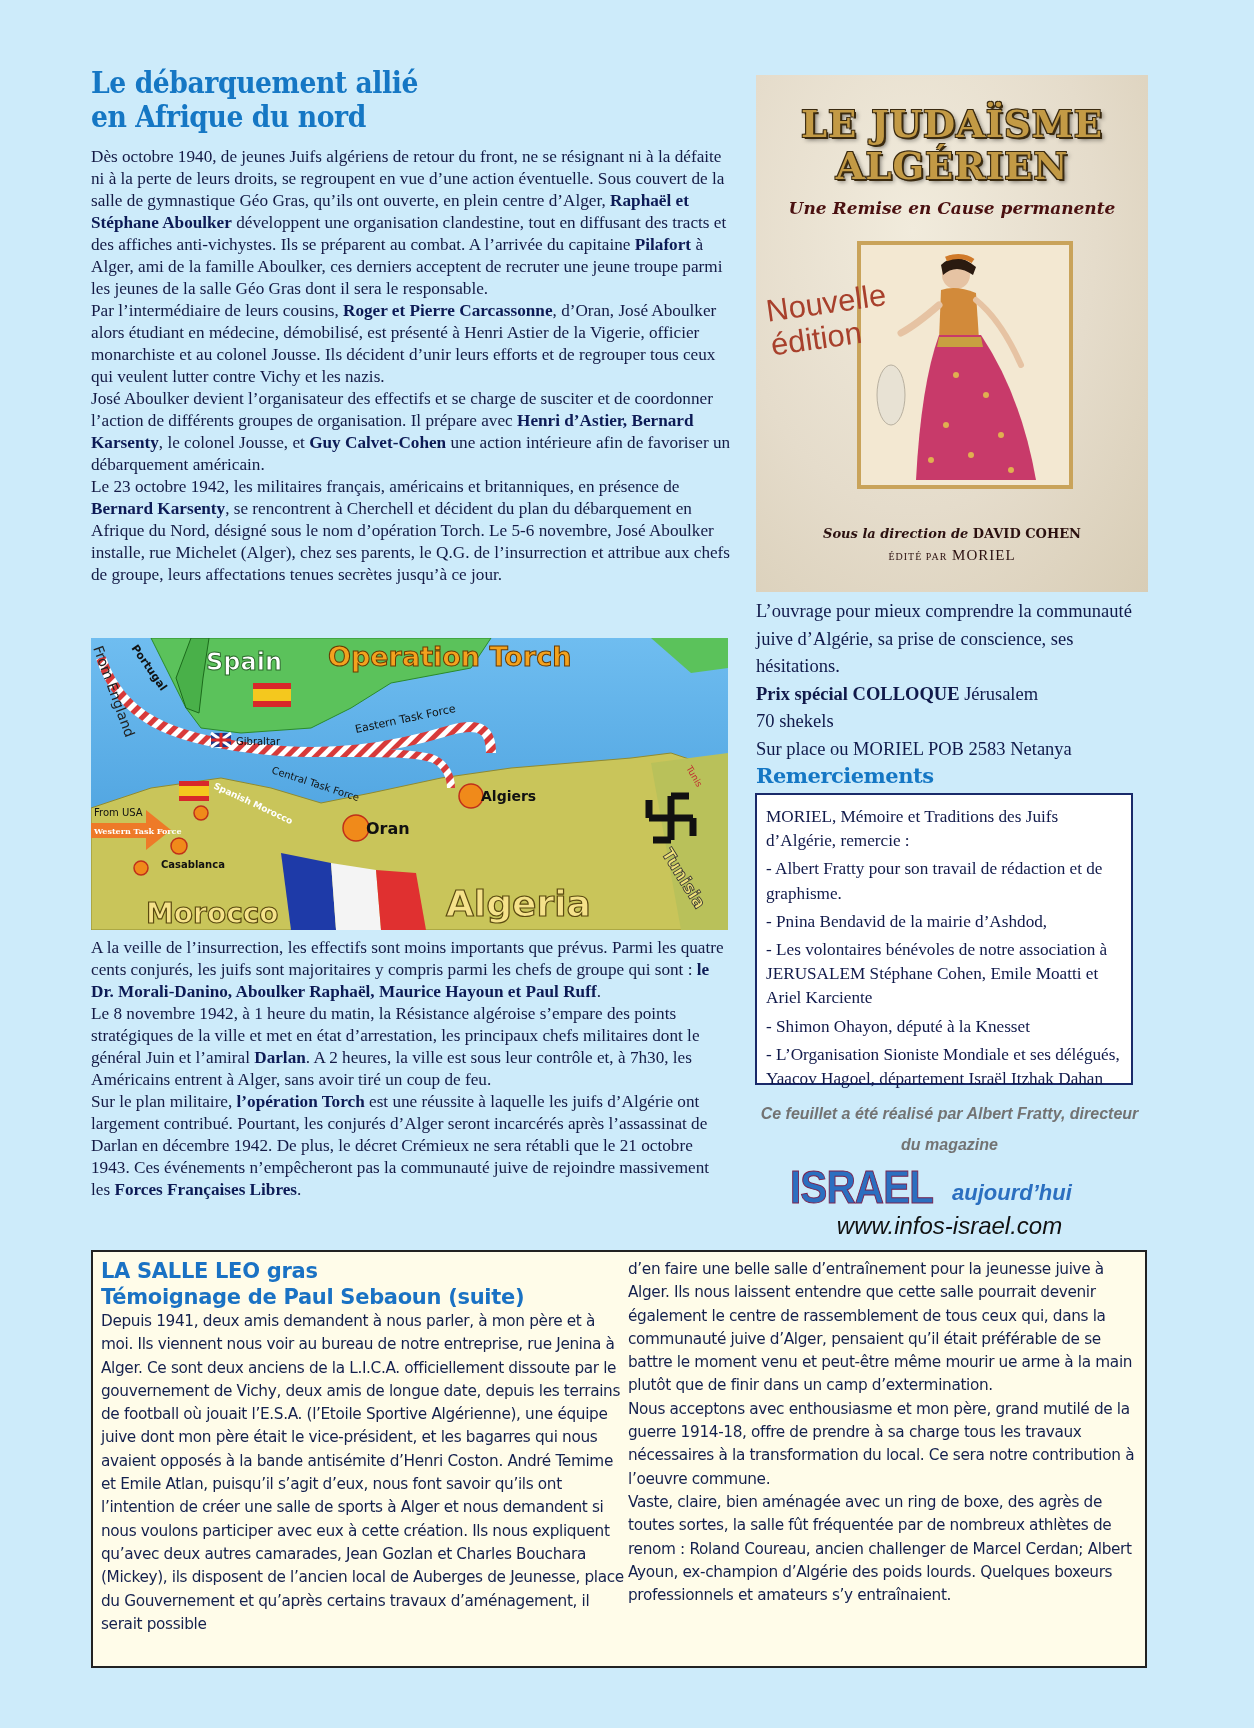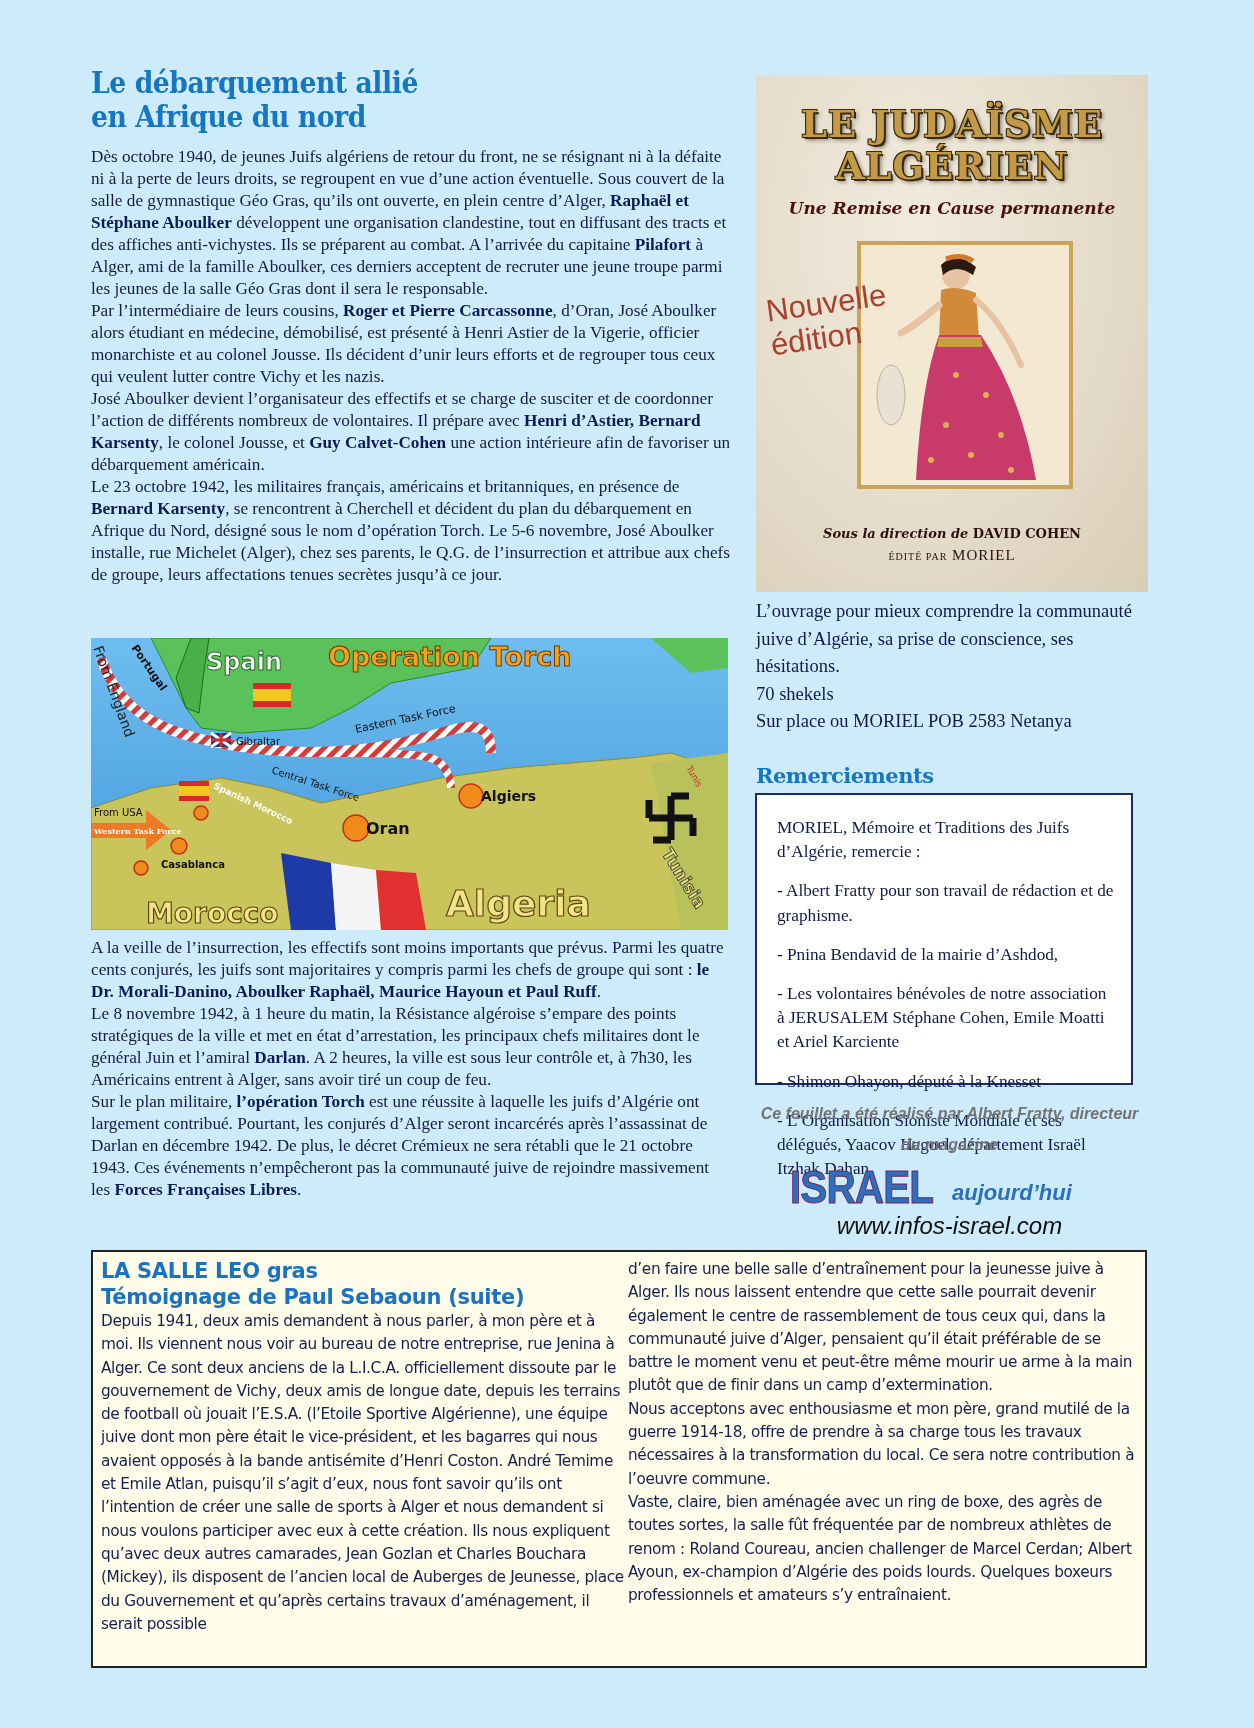--- a/index.html
+++ b/index.html
@@ -84,21 +84,21 @@
     position: absolute; left: 756px; top: 763px;
     font-family: "DejaVu Serif", serif; font-weight: bold; font-size: 21px; color: #1577c4;
     letter-spacing: -0.5px;
   }
   .remerc-box {
     position: absolute; left: 755px; top: 793px; width: 378px; height: 292px;
     border: 2px solid #1a2a6a; background: #ffffff; padding: 6px 0 0 5px;
     box-sizing: border-box;
     font-size: 17.2px; line-height: 24.2px; color: #10194a;
   }
-  .remerc-box p { margin: 15px; }
+  .remerc-box p { margin: 4px; }
   .credit {
     position: absolute; left: 752px; top: 1098px; width: 395px; text-align: center;
     font-family: "Liberation Sans", sans-serif; font-style: italic;
     font-size: 16px; line-height: 31px; color: #737373; font-weight: bold;
   }
   .logo {
     position: absolute; left: 790px; top: 1160px; width: 340px; height: 48px;
   }
   .logo-main {
     position: absolute; left: 0; top: 0;
@@ -138,21 +138,21 @@
 <body>
 
 <h1 class="title" style="margin:0">
   <span>Le débarquement allié</span>
   <span>en Afrique du nord</span>
 </h1>
 
 <div class="col-text" id="intro">
     <p><span>Dès octobre 1940, de jeunes Juifs algériens de retour du front, ne se résignant ni à la défaite ni à la perte de leurs droits, se regroupent en vue d’une action éventuelle. Sous couvert de la salle de gymnastique Géo Gras, qu’ils ont ouverte, en plein centre d’Alger, </span><b>Raphaël et Stéphane Aboulker</b><span> développent une organisation clandestine, tout en diffusant des tracts et des affiches anti-vichystes. Ils se préparent au combat. A l’arrivée du capitaine </span><b>Pilafort</b><span> à Alger, ami de la famille Aboulker, ces derniers acceptent de recruter une jeune troupe parmi les jeunes de la salle Géo Gras dont il sera le responsable.</span></p>
     <p><span>Par l’intermédiaire de leurs cousins, </span><b>Roger et Pierre Carcassonne</b><span>, d’Oran, José Aboulker alors étudiant en médecine, démobilisé, est présenté à Henri Astier de la Vigerie, officier monarchiste et au colonel Jousse. Ils décident d’unir leurs efforts et de regrouper tous ceux qui veulent lutter contre Vichy et les nazis.</span></p>
-    <p><span>José Aboulker devient l’organisateur des effectifs et se charge de susciter et de coordonner l’action de différents nombreux de volontaires. Il prépare avec </span><b>Henri d’Astier, Bernard Karsenty</b><span>, le colonel Jousse, et </span><b>Guy Calvet-Cohen</b><span> une action intérieure afin de favoriser un débarquement américain.</span></p>
+    <p><span>José Aboulker devient l’organisateur des effectifs et se charge de susciter et de coordonner l’action de différents groupes de organisation. Il prépare avec </span><b>Henri d’Astier, Bernard Karsenty</b><span>, le colonel Jousse, et </span><b>Guy Calvet-Cohen</b><span> une action intérieure afin de favoriser un débarquement américain.</span></p>
     <p><span>Le 23 octobre 1942, les militaires français, américains et britanniques, en présence de </span><b>Bernard Karsenty</b><span>, se rencontrent à Cherchell et décident du plan du débarquement en Afrique du Nord, désigné sous le nom d’opération Torch. Le 5-6 novembre, José Aboulker installe, rue Michelet (Alger), chez ses parents, le Q.G. de l’insurrection et attribue aux chefs de groupe, leurs affectations tenues secrètes jusqu’à ce jour.</span></p>
   </div>
 
 <div class="map">
   <svg width="637" height="292" viewBox="0 0 637 292">
     <defs>
       <linearGradient id="sea" x1="0" y1="0" x2="0" y2="1">
         <stop offset="0" stop-color="#6fbdf0"></stop>
           <stop offset="1" stop-color="#3f97d8"></stop>
       </linearGradient>
@@ -267,20 +267,21 @@
     <span>DAVID COHEN</span>
   </div>
   <div class="cover-pub">
     <small>ÉDITÉ PAR</small>
     <span>MORIEL</span>
   </div>
 </div>
 
 <div class="side-text">
   <p>L’ouvrage pour mieux comprendre la communauté juive d’Algérie, sa prise de conscience, ses hésitations.</p>
+  <p><b>Prix spécial COLLOQUE</b><span> Jérusalem</span></p>
   <p>70 shekels</p>
   <p>Sur place ou MORIEL POB 2583 Netanya</p>
 </div>
 
 <div class="remerc-h">Remerciements</div>
 <div class="remerc-box">
   <p>MORIEL, Mémoire et Traditions des Juifs d’Algérie, remercie :</p>
   <p>- Albert Fratty pour son travail de rédaction et de graphisme.</p>
   <p>- Pnina Bendavid de la mairie d’Ashdod,</p>
   <p>- Les volontaires bénévoles de notre association  à  JERUSALEM Stéphane Cohen, Emile Moatti  et Ariel Karciente</p>

